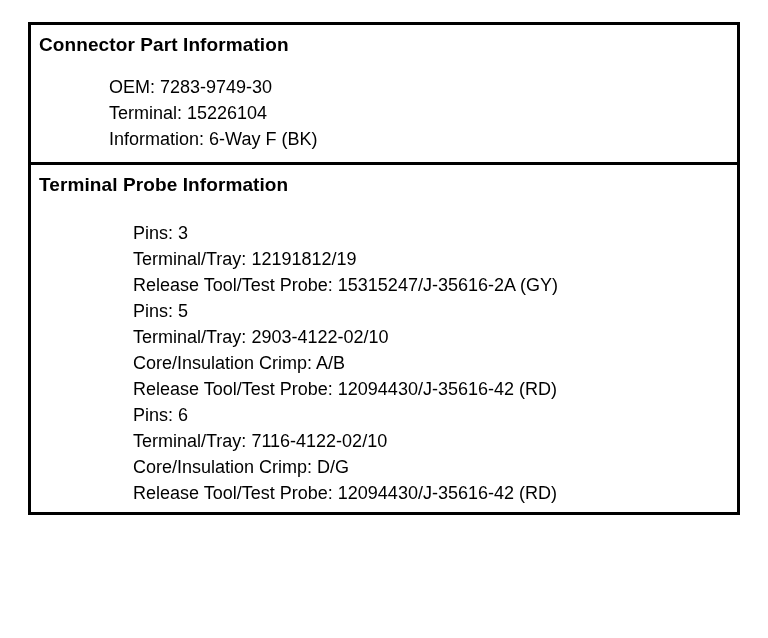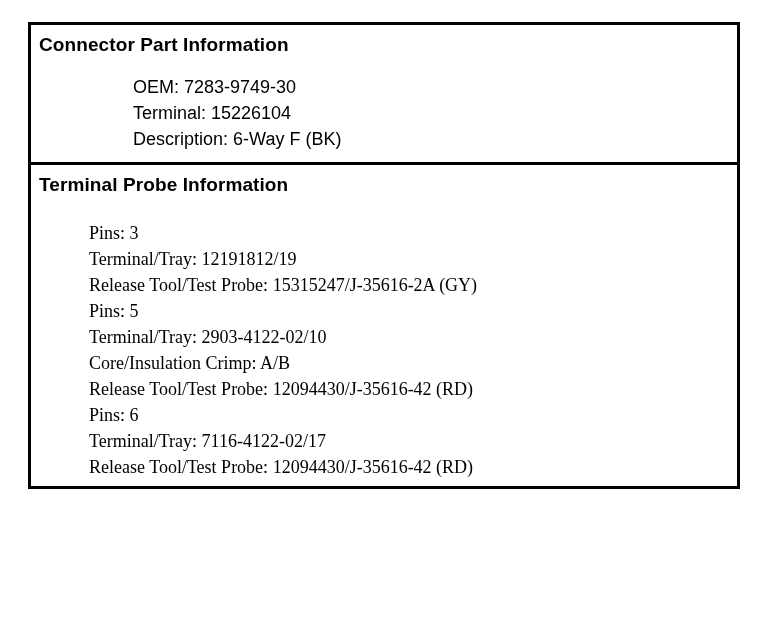--- a/index.html
+++ b/index.html
@@ -34,25 +34,24 @@
     border-bottom: 3px solid #000000;
   }
   .section-title {
     font-size: 19px;
     font-weight: bold;
     line-height: 1.15;
     padding: 9px 0 0 8px;
     letter-spacing: 0.1px;
   }
   .field-list {
-    padding: 18px 0 10px 102px;
+    padding: 18px 0 10px 78px;
   }
   .field-list-terminal {
-    padding: 24px 0 6px 58px;
-    font-family: Liberation Serif, serif;
+    padding: 24px 0 6px 102px;
   }
   .field {
     font-size: 18px;
     line-height: 26px;
     white-space: nowrap;
   }
   .field .label {
     font-size: 18px;
   }
   .field .value {
@@ -73,21 +72,21 @@
           <span class="label">OEM:</span>
           <span class="value">7283-9749-30</span>
         </div>
 
         <div class="field">
           <span class="label">Terminal:</span>
           <span class="value">15226104</span>
         </div>
 
         <div class="field">
-          <span class="label">Description:</span>
+          <span class="label">Information:</span>
           <span class="value">6-Way F (BK)</span>
         </div>
 
       </div>
     </div>
 
     <div class="section section-terminal">
       <div class="section-title">Terminal Probe Information</div>
       <div class="field-list field-list-terminal">
 
@@ -127,23 +126,27 @@
           <span class="value">12094430/J-35616-42 (RD)</span>
         </div>
 
         <div class="field">
           <span class="label">Pins:</span>
           <span class="value">6</span>
         </div>
 
         <div class="field">
           <span class="label">Terminal/Tray:</span>
-          <span class="value">7116-4122-02/17</span>
+          <span class="value">7116-4122-02/10</span>
         </div>
 
+        <div class="field">
+          <span class="label">Core/Insulation Crimp:</span>
+          <span class="value">D/G</span>
+        </div>
 
         <div class="field">
           <span class="label">Release Tool/Test Probe:</span>
           <span class="value">12094430/J-35616-42 (RD)</span>
         </div>
 
       </div>
     </div>
 
   </div>

